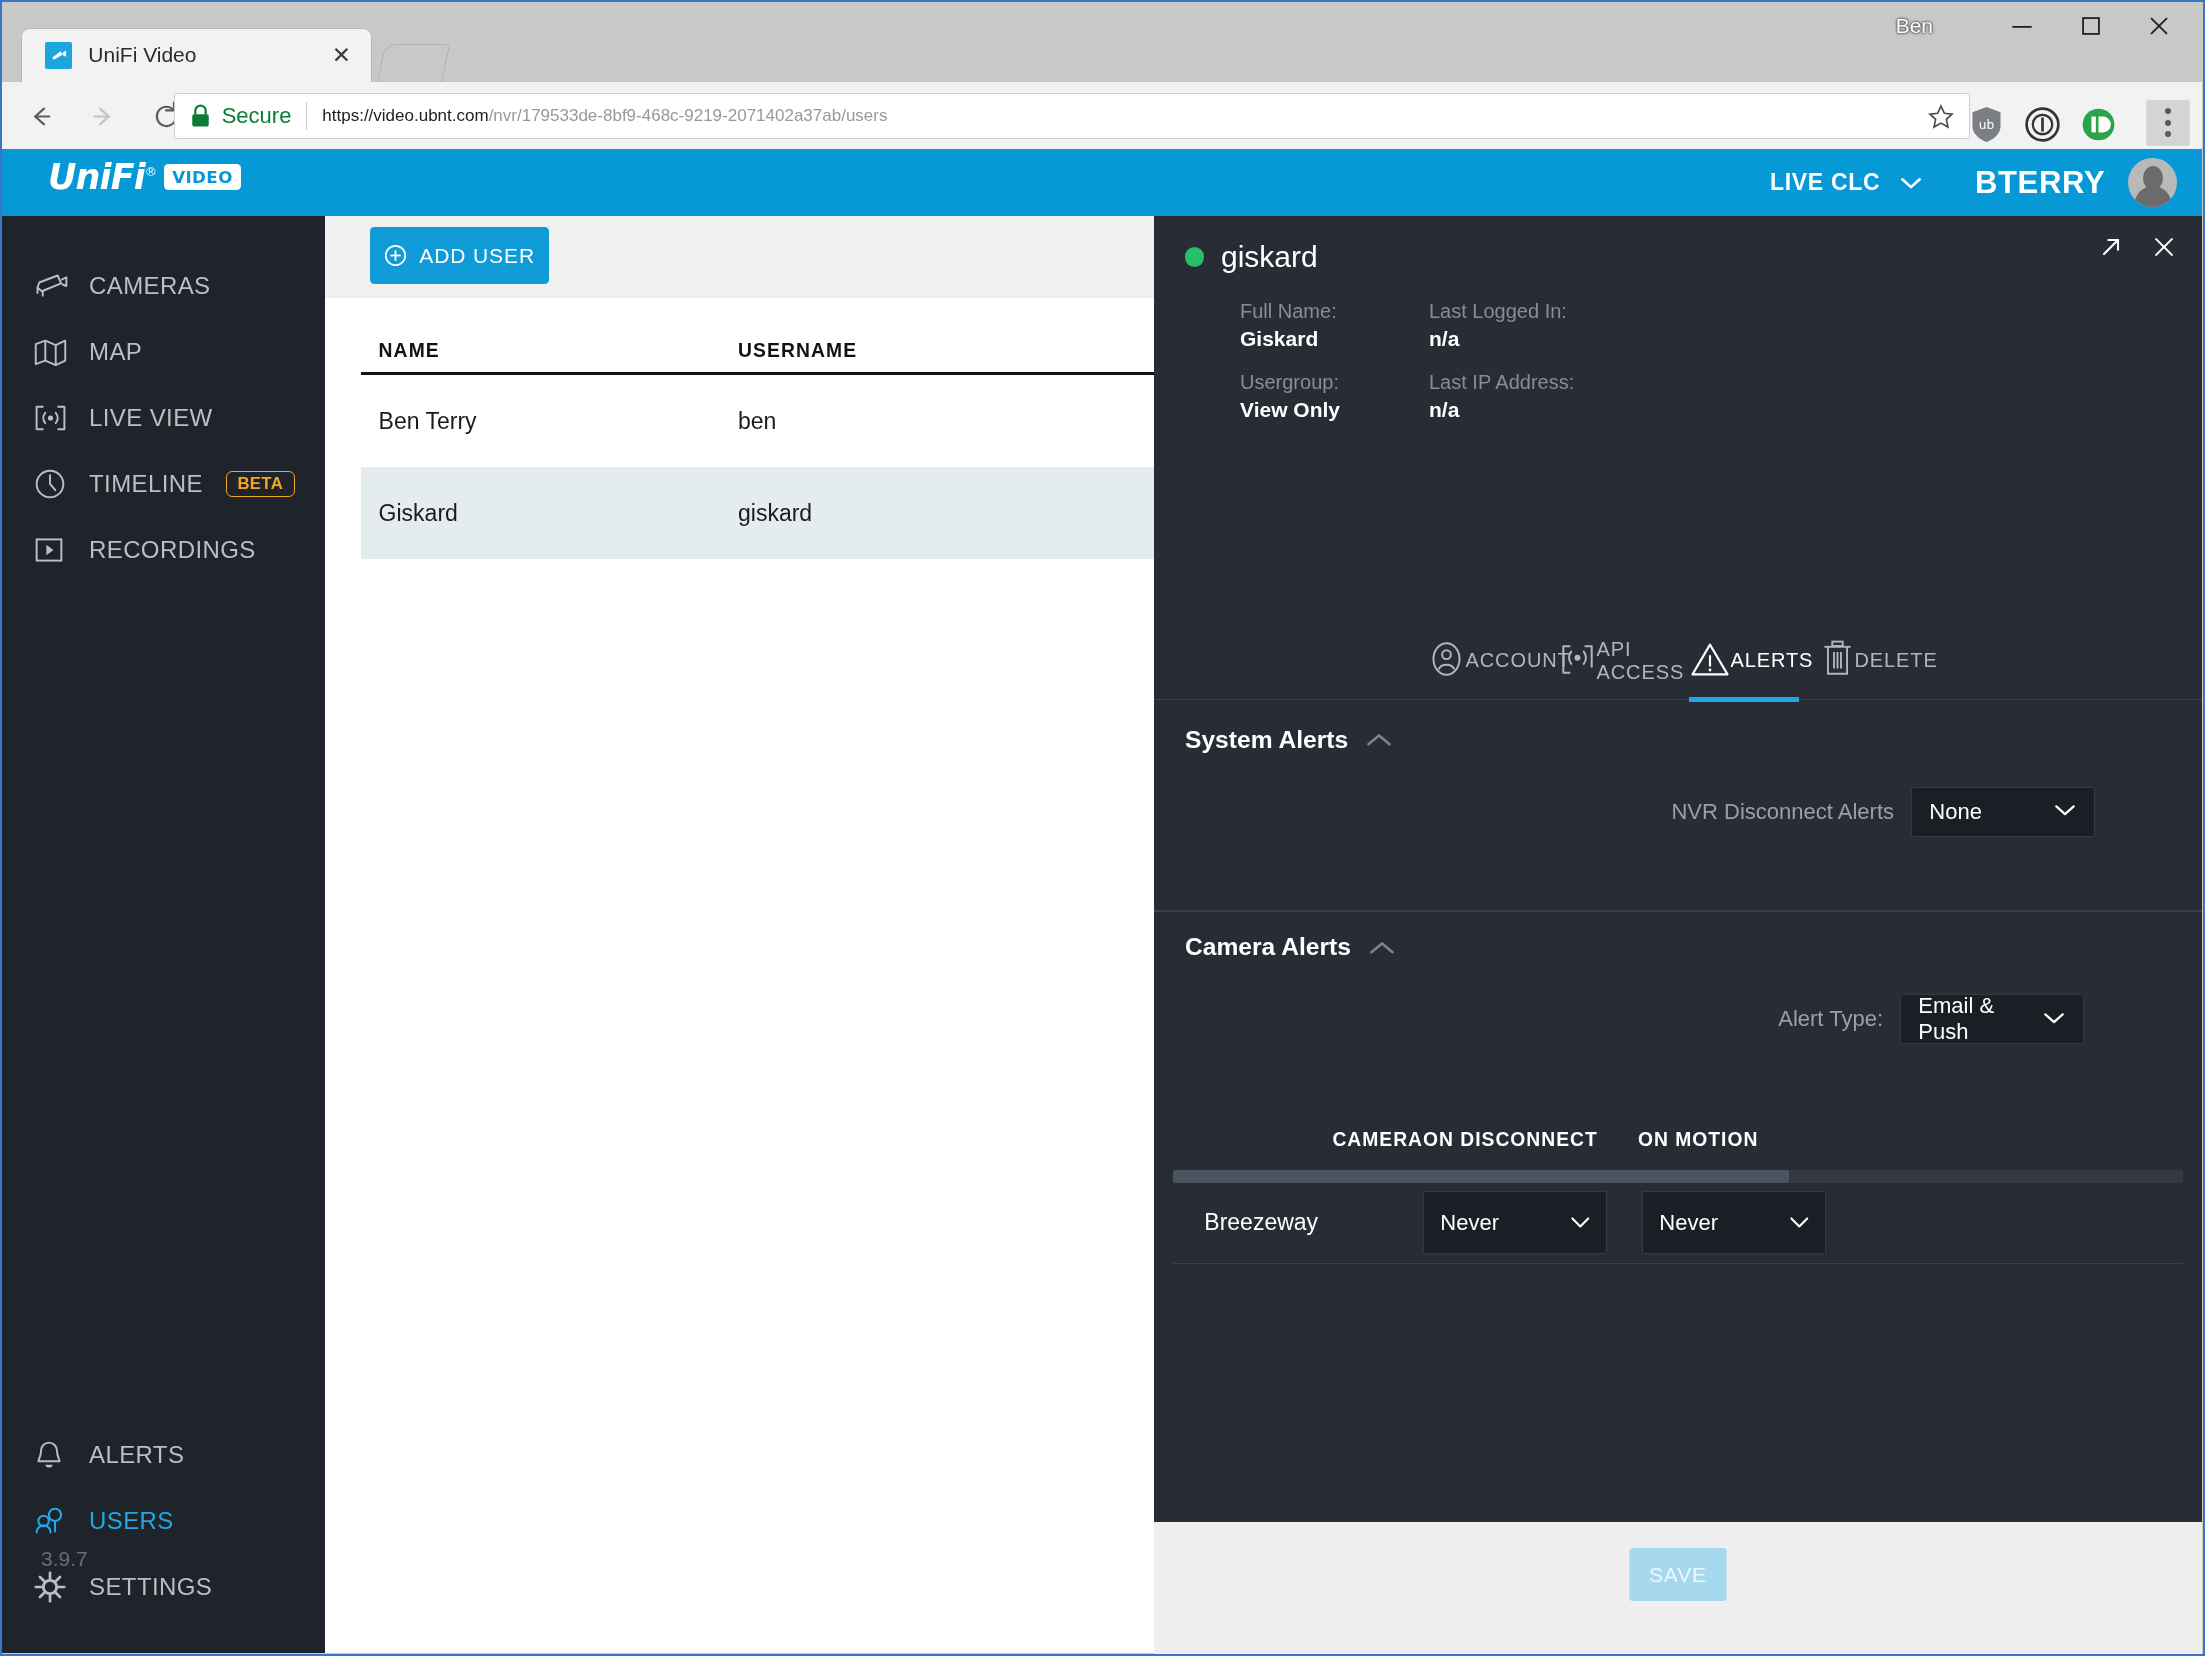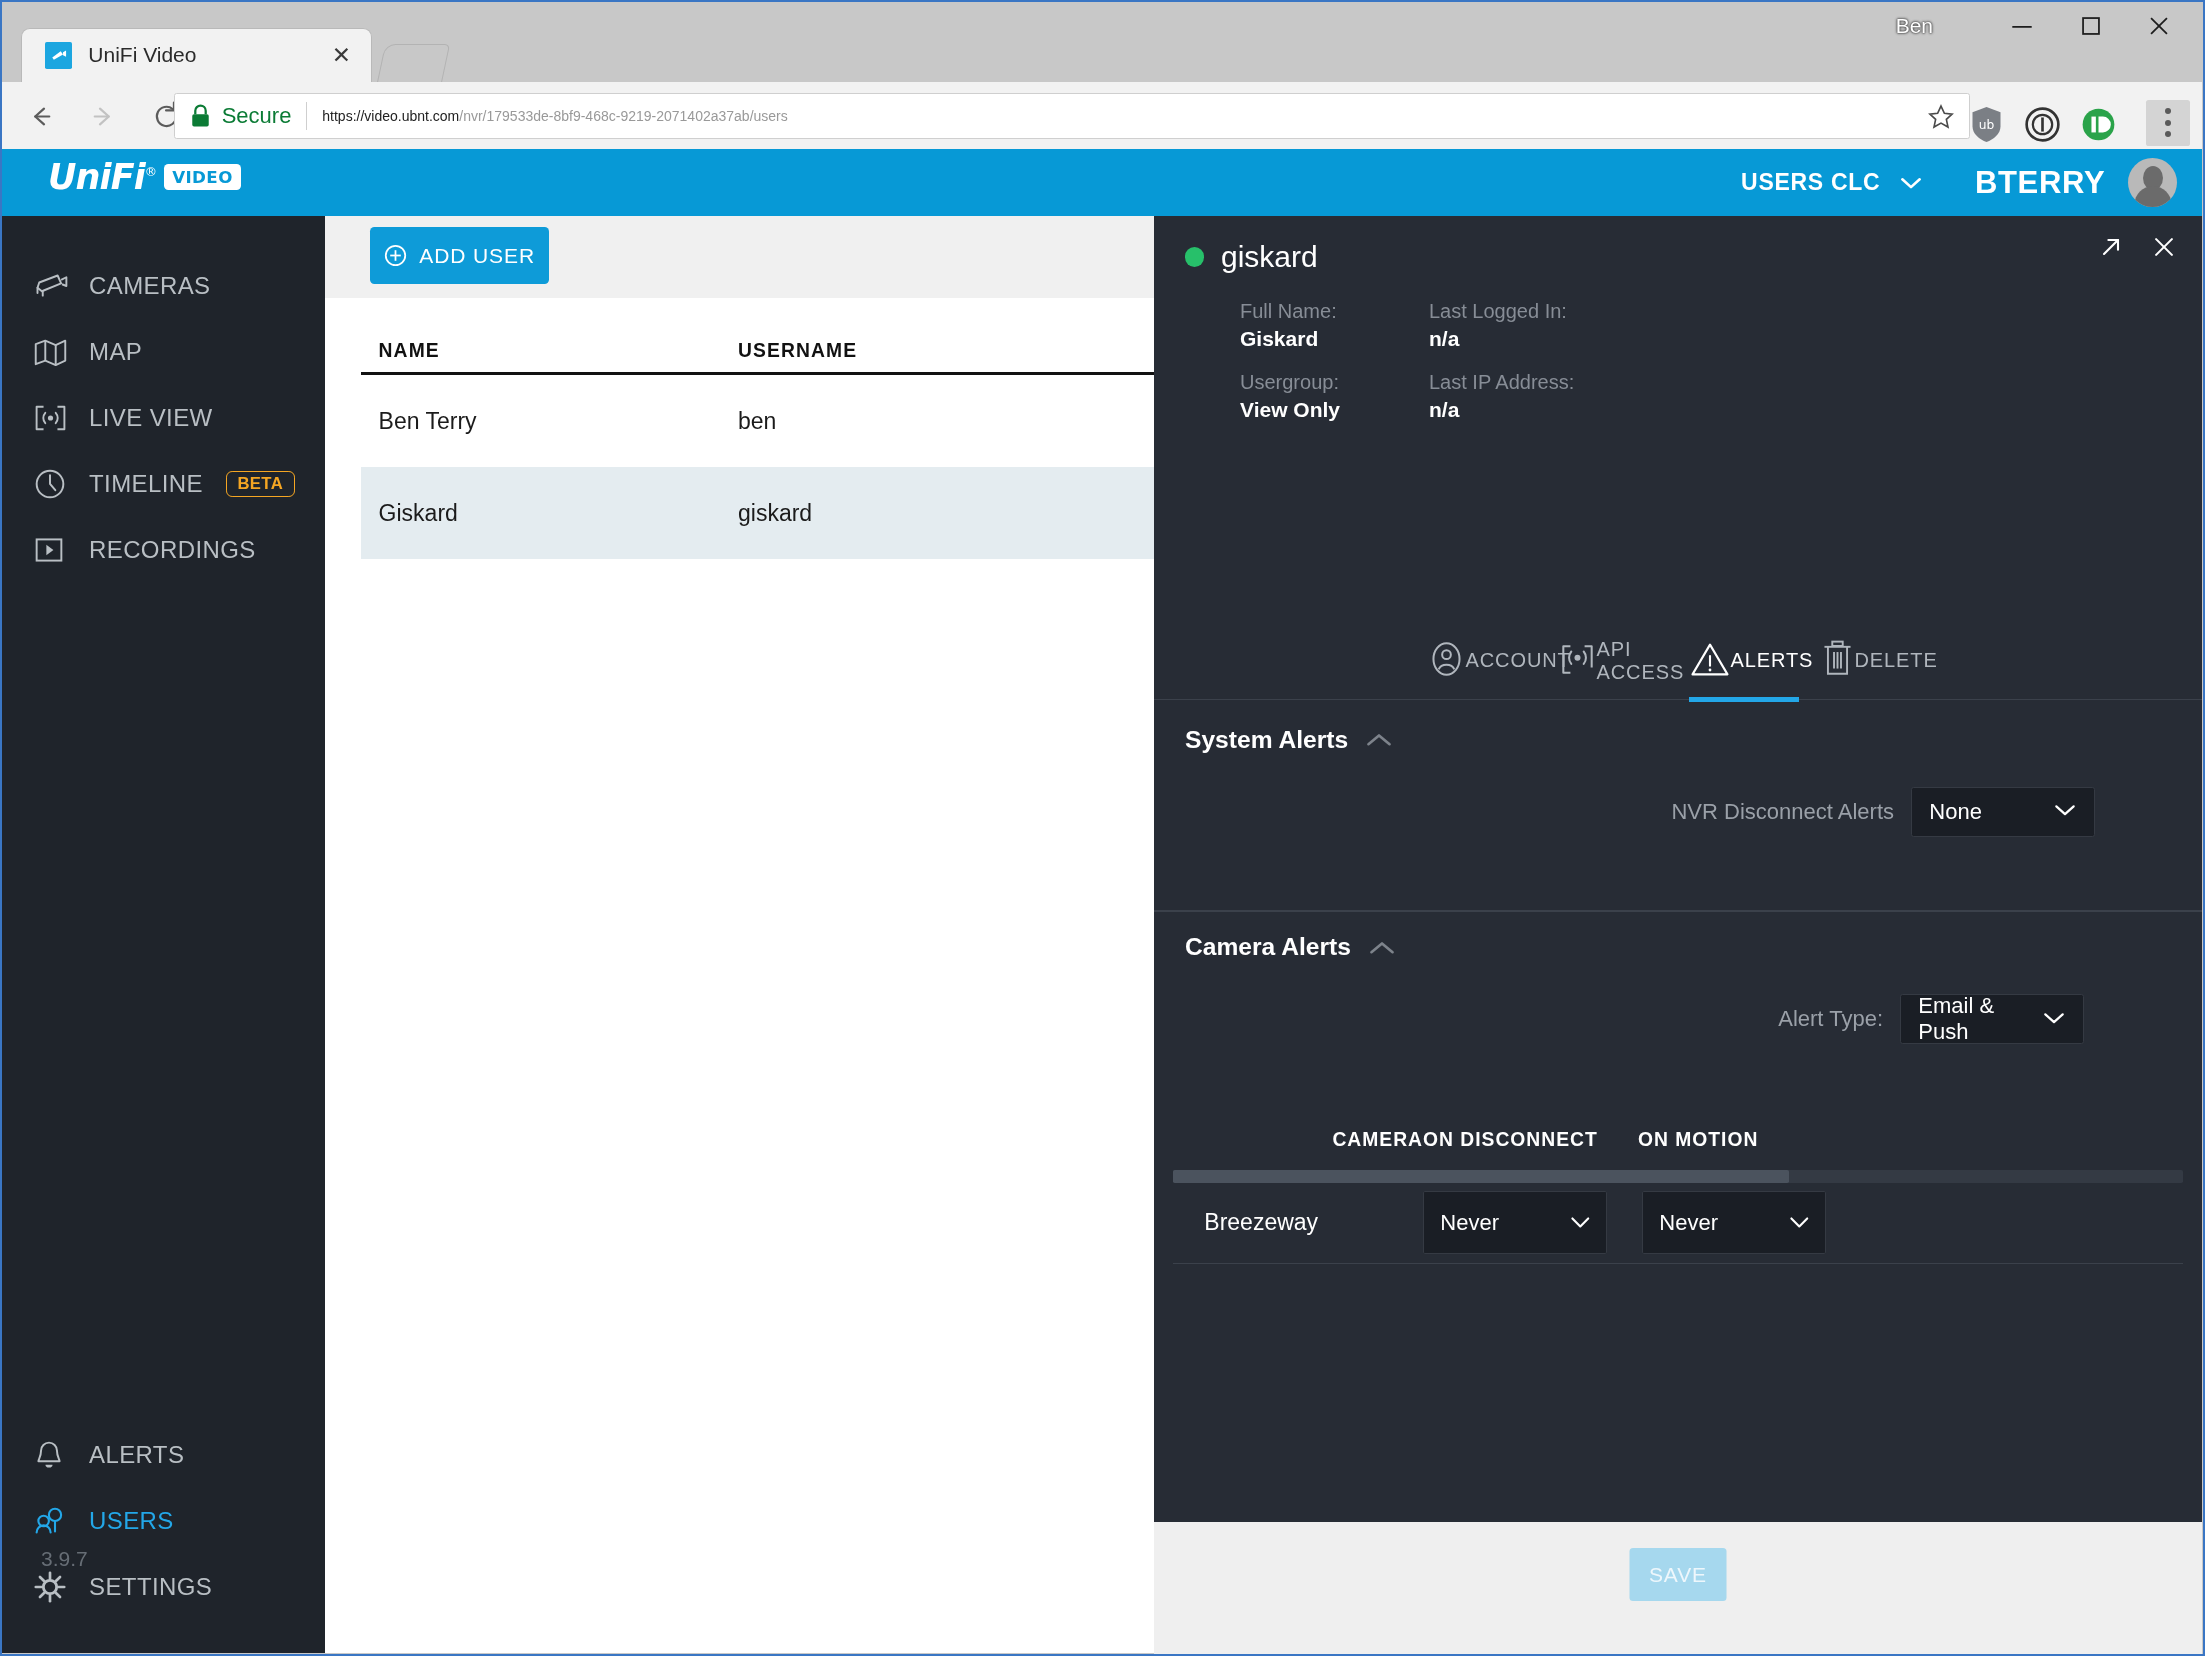--- a/index.html
+++ b/index.html
@@ -78,21 +78,21 @@
   .nav-btn { width: 63px; height: 63px; display: flex; align-items: center; justify-content: center; }
   .nav-back { margin-left: 7px; }
   .omnibox {
     position: absolute; left: 172px; top: 10.5px; width: 1796px; height: 46px;
     background: #ffffff; border: 0.9px solid #cfcfcf; border-radius: 2.6px;
     display: flex; align-items: center;
   }
   .secure-wrap { display: flex; align-items: center; margin-left: 14px; }
   .secure-text { font-size: 22px; color: #0b7b35; margin-left: 9.7px; }
   .omni-sep { width: 0.9px; height: 28px; background: #cfcfcf; margin: 0 15px; }
-  .url { font-size: 14px; color: #999999; white-space: nowrap; }
+  .url { font-size: 17px; color: #999999; white-space: nowrap; }
   .url .strong { color: #222222; }
   .star-btn {
     position: absolute; right: 8.8px; top: 7px; width: 39px; height: 32px;
     display: flex; align-items: center; justify-content: center;
   }
   .ext-icon {
     position: absolute; top: 21px; width: 42px; height: 42px;
     display: flex; align-items: center; justify-content: center;
   }
   .ext-ublock { right: 195px; }
@@ -404,21 +404,21 @@
       <div class="menu-dot"></div>
     </div>
   </div>
 
   <div class="uheader">
     <div class="logo">
       <span class="logo-text"><span>UniFi</span><span class="logo-reg">®</span></span>
       <span class="logo-video">VIDEO</span>
     </div>
     <div class="uheader-right">
-      <span class="site-name">USERS CLC</span>
+      <span class="site-name">LIVE CLC</span>
       <span class="caret-down">
         <svg width="26" height="17.6" viewBox="0 0 30 20">
             <path d="M5 6 L15 15 L25 6" fill="none" stroke="#ffffff" stroke-width="3" stroke-linecap="round" stroke-linejoin="round"></path>
           </svg>
       </span>
       <span class="user-name">BTERRY</span>
       <span class="avatar">
         <span class="head"></span>
           <span class="body"></span>
       </span>

